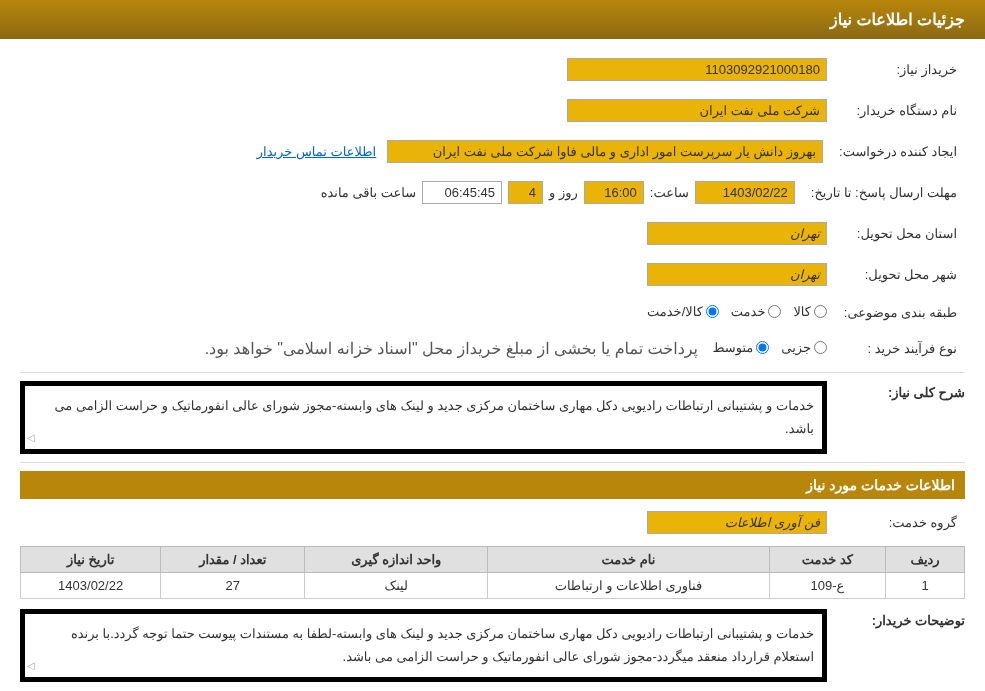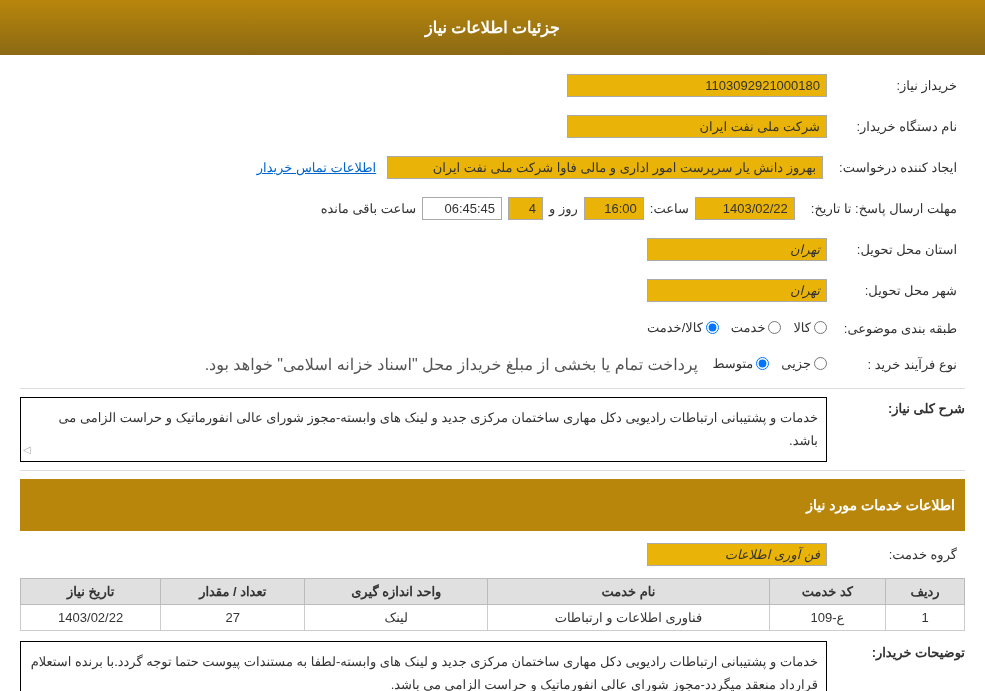--- a/index.html
+++ b/index.html
@@ -12,22 +12,22 @@
     }
     .page-wrapper {
       max-width: 985px;
       margin: 0 auto;
       background: #fff;
       min-height: 691px;
     }
     .header-bar {
       background: linear-gradient(to bottom, #b8860b, #8b6914);
       color: #fff;
-      text-align: center;
-      padding: 18px 20px;
+      text-align: right;
+      padding: 10px 20px;
       font-size: 16px;
       font-weight: bold;
     }
     .content-area {
       padding: 15px 20px;
     }
     .info-table {
       width: 100%;
       border-collapse: collapse;
       margin-bottom: 10px;
@@ -76,21 +76,21 @@
     }
     .radio-item {
       display: inline-flex;
       align-items: center;
       gap: 3px;
     }
     .radio-item input[type="radio"] {
       margin: 0;
     }
     .description-box {
-      border: 1px solid #000000;
+      border: 5px solid #000000;
       background: #fff;
       padding: 8px;
       min-height: 55px;
       width: 100%;
       text-align: right;
       line-height: 1.8;
       position: relative;
     }
     .description-box::after {
       content: '◁';
@@ -136,21 +136,21 @@
     }
     .datetime-row {
       display: inline-flex;
       align-items: center;
       gap: 6px;
       direction: rtl;
     }
     .section-header {
       background: #b8860b;
       color: #fff;
-      padding: 18px 10px;
+      padding: 6px 10px;
       font-size: 14px;
       font-weight: bold;
       text-align: right;
       margin-bottom: 8px;
     }
     .divider {
       border: none;
       border-top: 1px solid #ddd;
       margin: 8px 0;
     }

